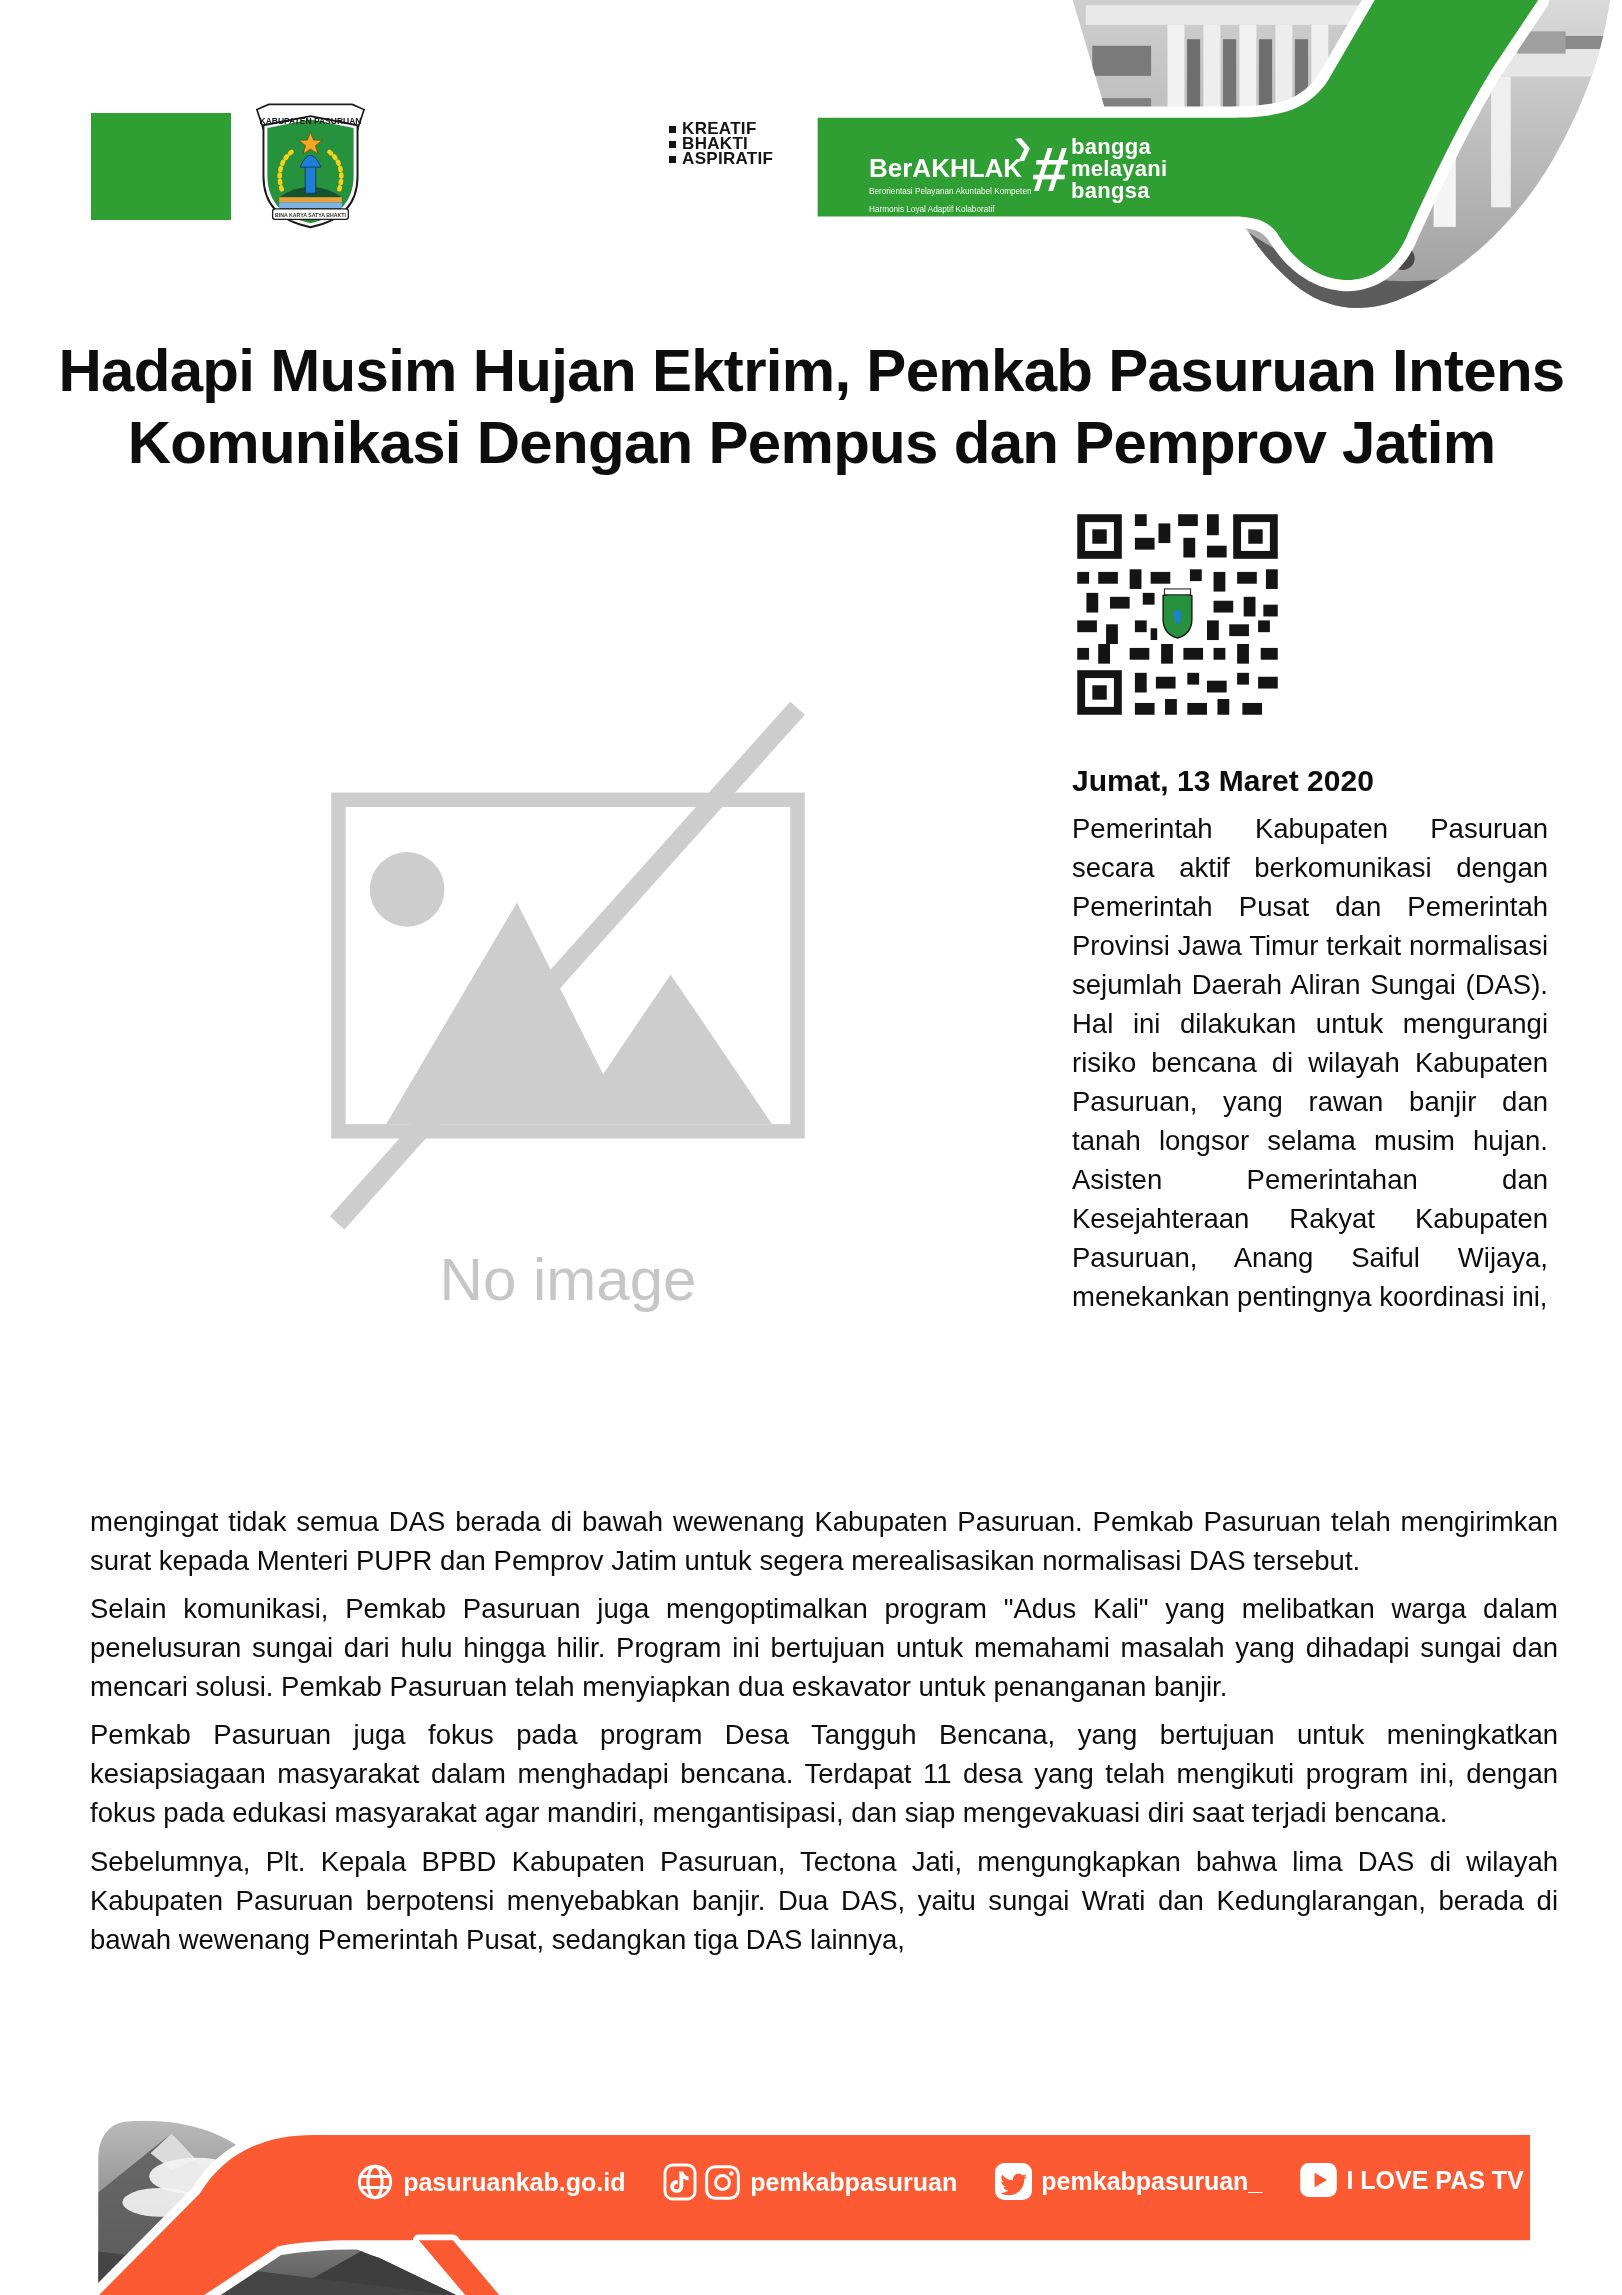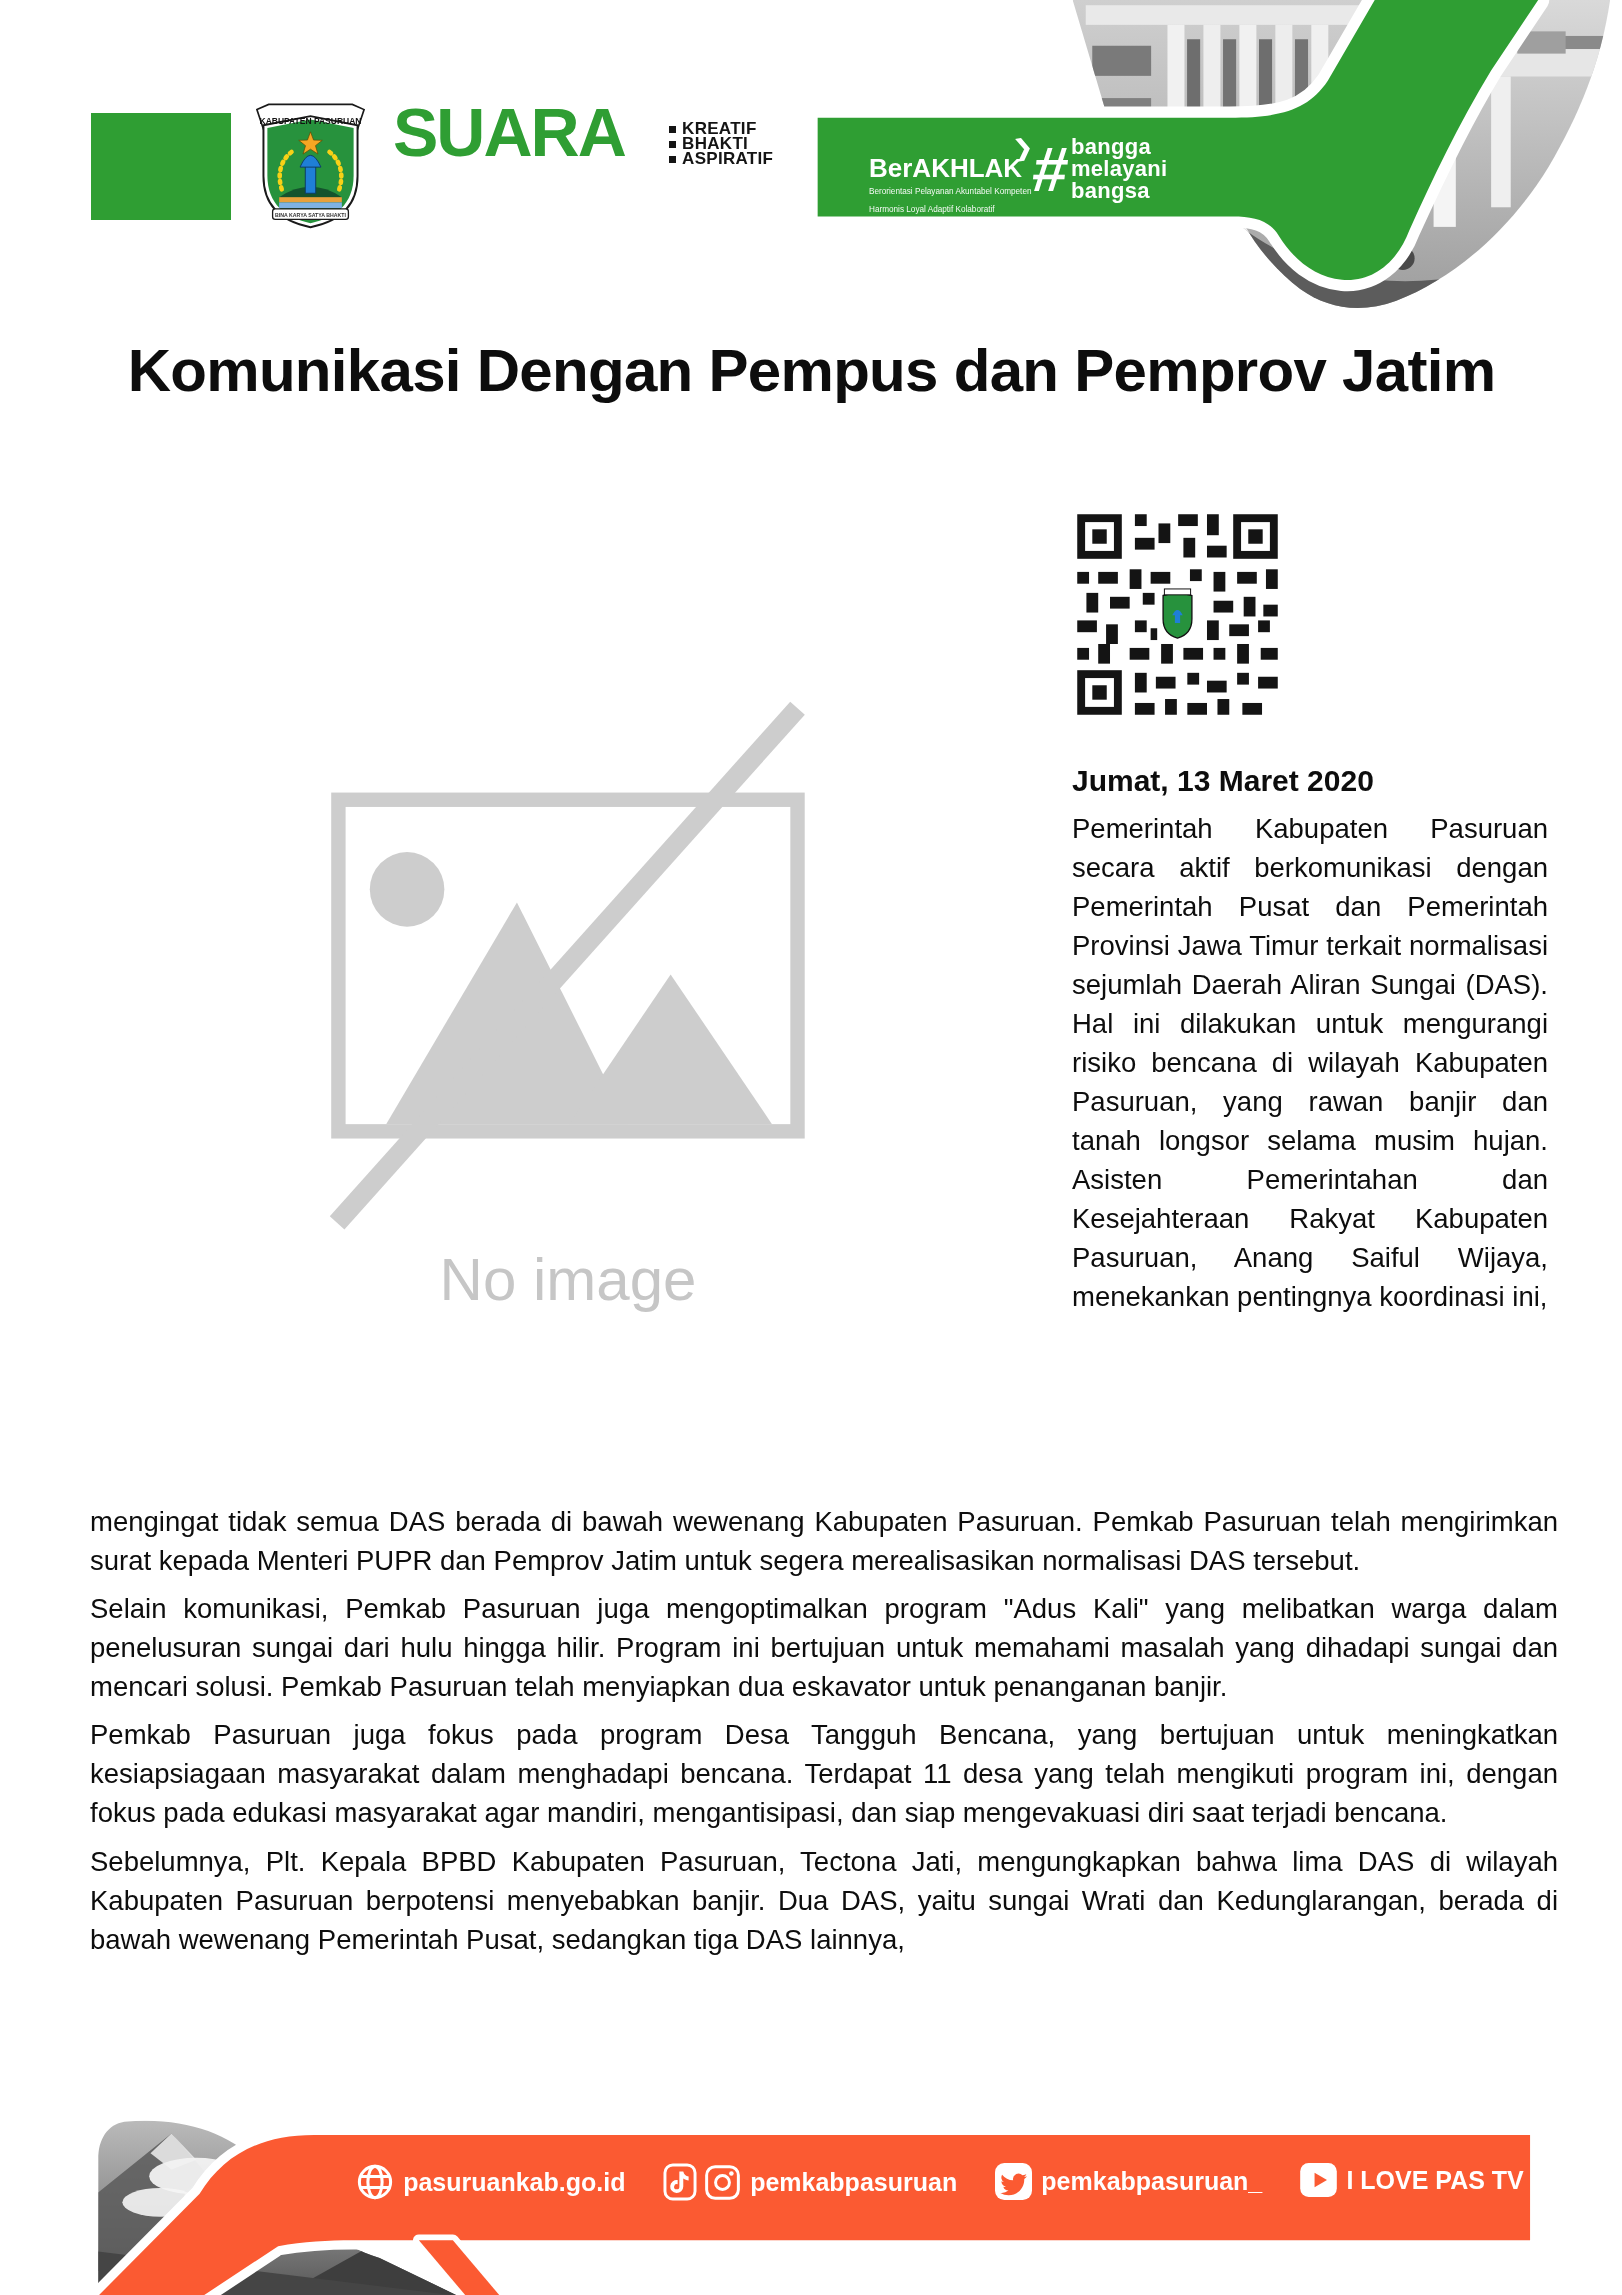--- a/index.html
+++ b/index.html
@@ -63,21 +63,20 @@
   <rect x="80" y="102" width="16" height="42" fill="#1F7FD6" stroke="#0d3c66" stroke-width="1.5"></rect>
   <path d="M72 104 Q88 68 104 104 Z" fill="#1F7FD6" stroke="#0d3c66" stroke-width="1.5"></path>
   <rect x="40" y="150" width="96" height="8" fill="#E8A13C"></rect>
   <rect x="40" y="158" width="96" height="9" fill="#7fb2e5"></rect>
   <rect x="30" y="168" width="116" height="16" rx="4" fill="#ffffff" stroke="#1a1a1a" stroke-width="2"></rect>
   <text x="88" y="38" text-anchor="middle" font-family="Liberation Sans, sans-serif" font-size="13" font-weight="700" fill="#111">KABUPATEN PASURUAN</text>
   <text x="88" y="180" text-anchor="middle" font-family="Liberation Sans, sans-serif" font-size="8" font-weight="700" fill="#333">BINA KARYA SATYA BHAKTI</text>
 </svg>
 
 <div class="abs brand">
-  <div class="l1">SUARA</div>
 </div>
 
 <div class="abs tagline">
   <div class="row">
       <span class="sq"></span>
       <span class="tx">KREATIF</span>
     </div>
   <div class="row">
       <span class="sq"></span>
       <span class="tx">BHAKTI</span>
@@ -153,20 +152,21 @@
   <div class="sub" style="margin-top:8px;">Harmonis Loyal Adaptif Kolaboratif</div>
 </div>
 <div class="abs bangga">
   <div class="hash">#</div>
   <div class="words">
     <div style="width:131px;word-spacing:131px;">bangga melayani bangsa</div>
   </div>
 </div>
 
 <div class="abs title">
+  <div>Hadapi Musim Hujan Ektrim, Pemkab Pasuruan Intens</div>
   <div>Komunikasi Dengan Pempus dan Pemprov Jatim</div>
 </div>
 
 <svg class="abs qr" width="211" height="211" viewBox="0 0 322 322">
   <rect width="322" height="322" fill="#ffffff"></rect>
   <g fill="#141414">
     <rect x="8" y="8" width="68" height="68"></rect>
       <rect x="246" y="8" width="68" height="68"></rect>
       <rect x="8" y="246" width="68" height="68"></rect>
     <rect x="96" y="8" width="18" height="18"></rect>

